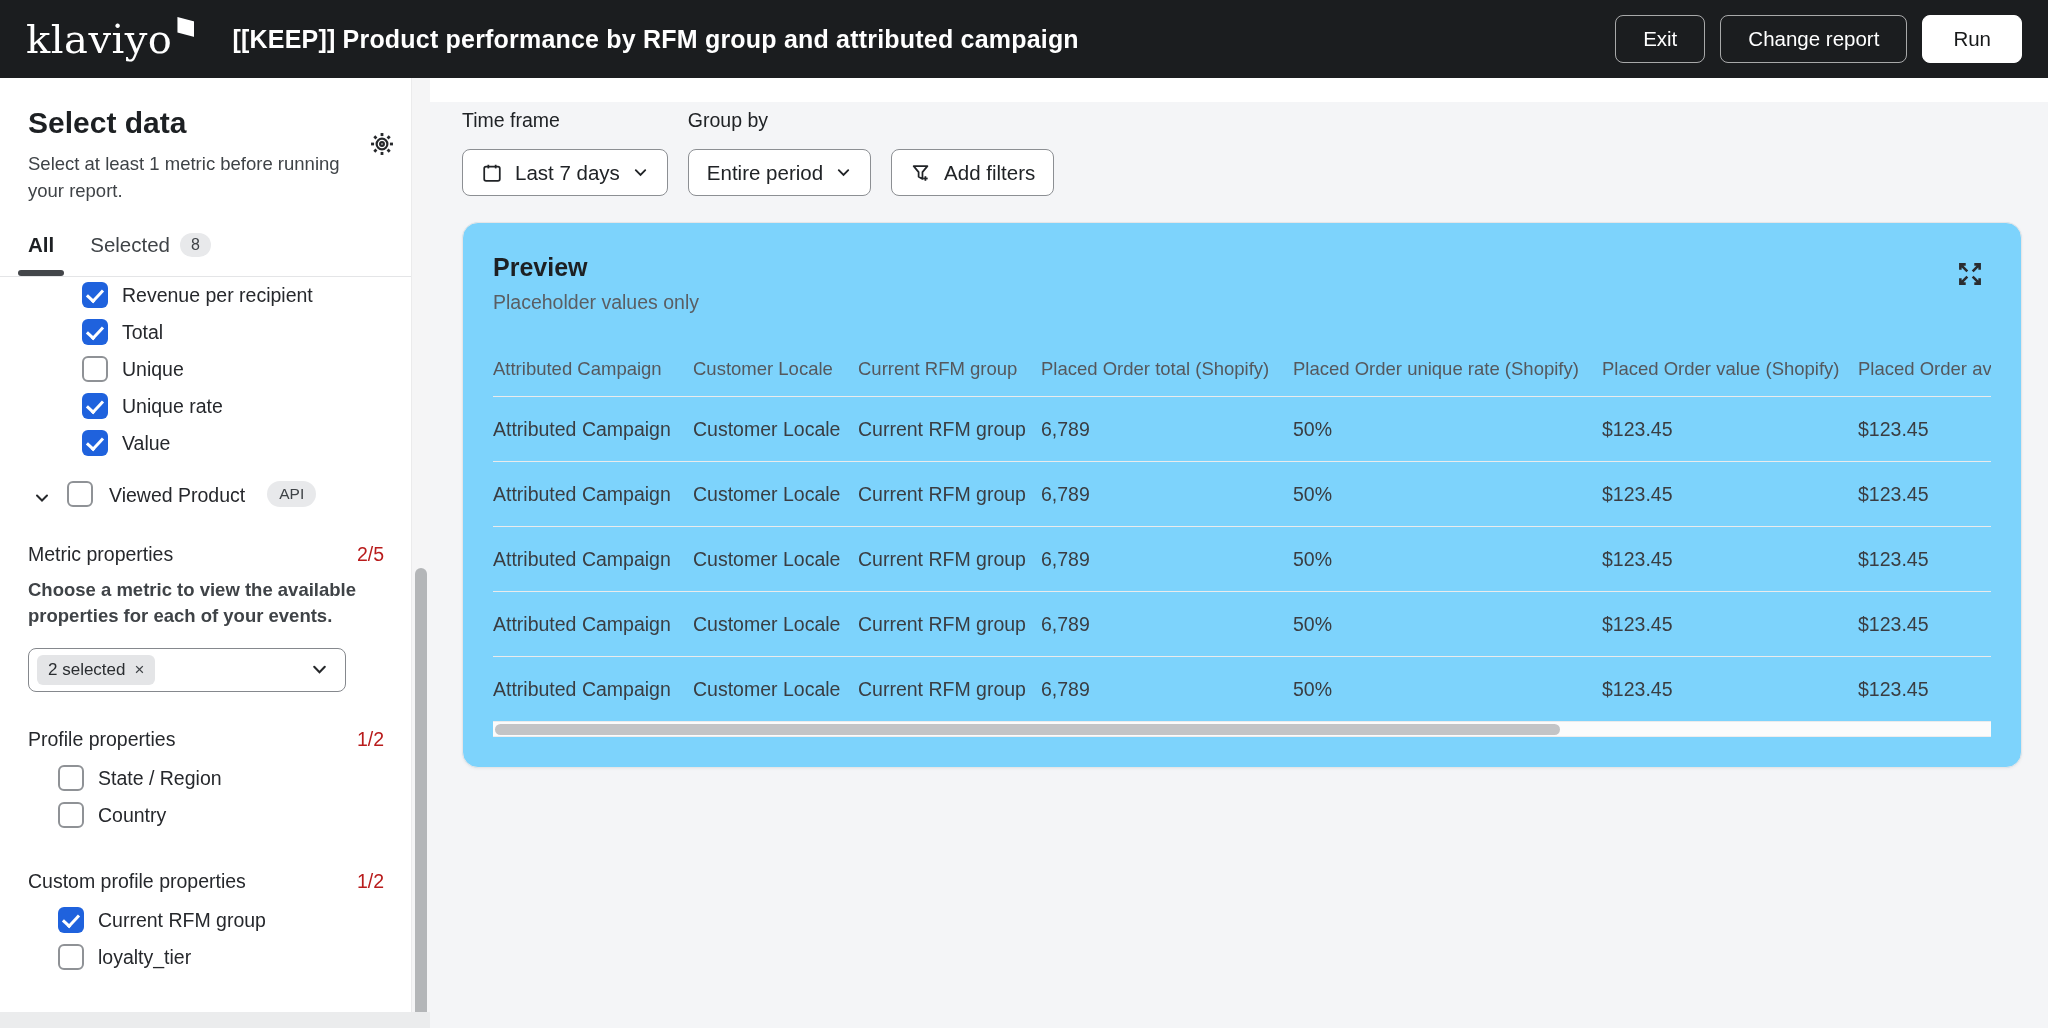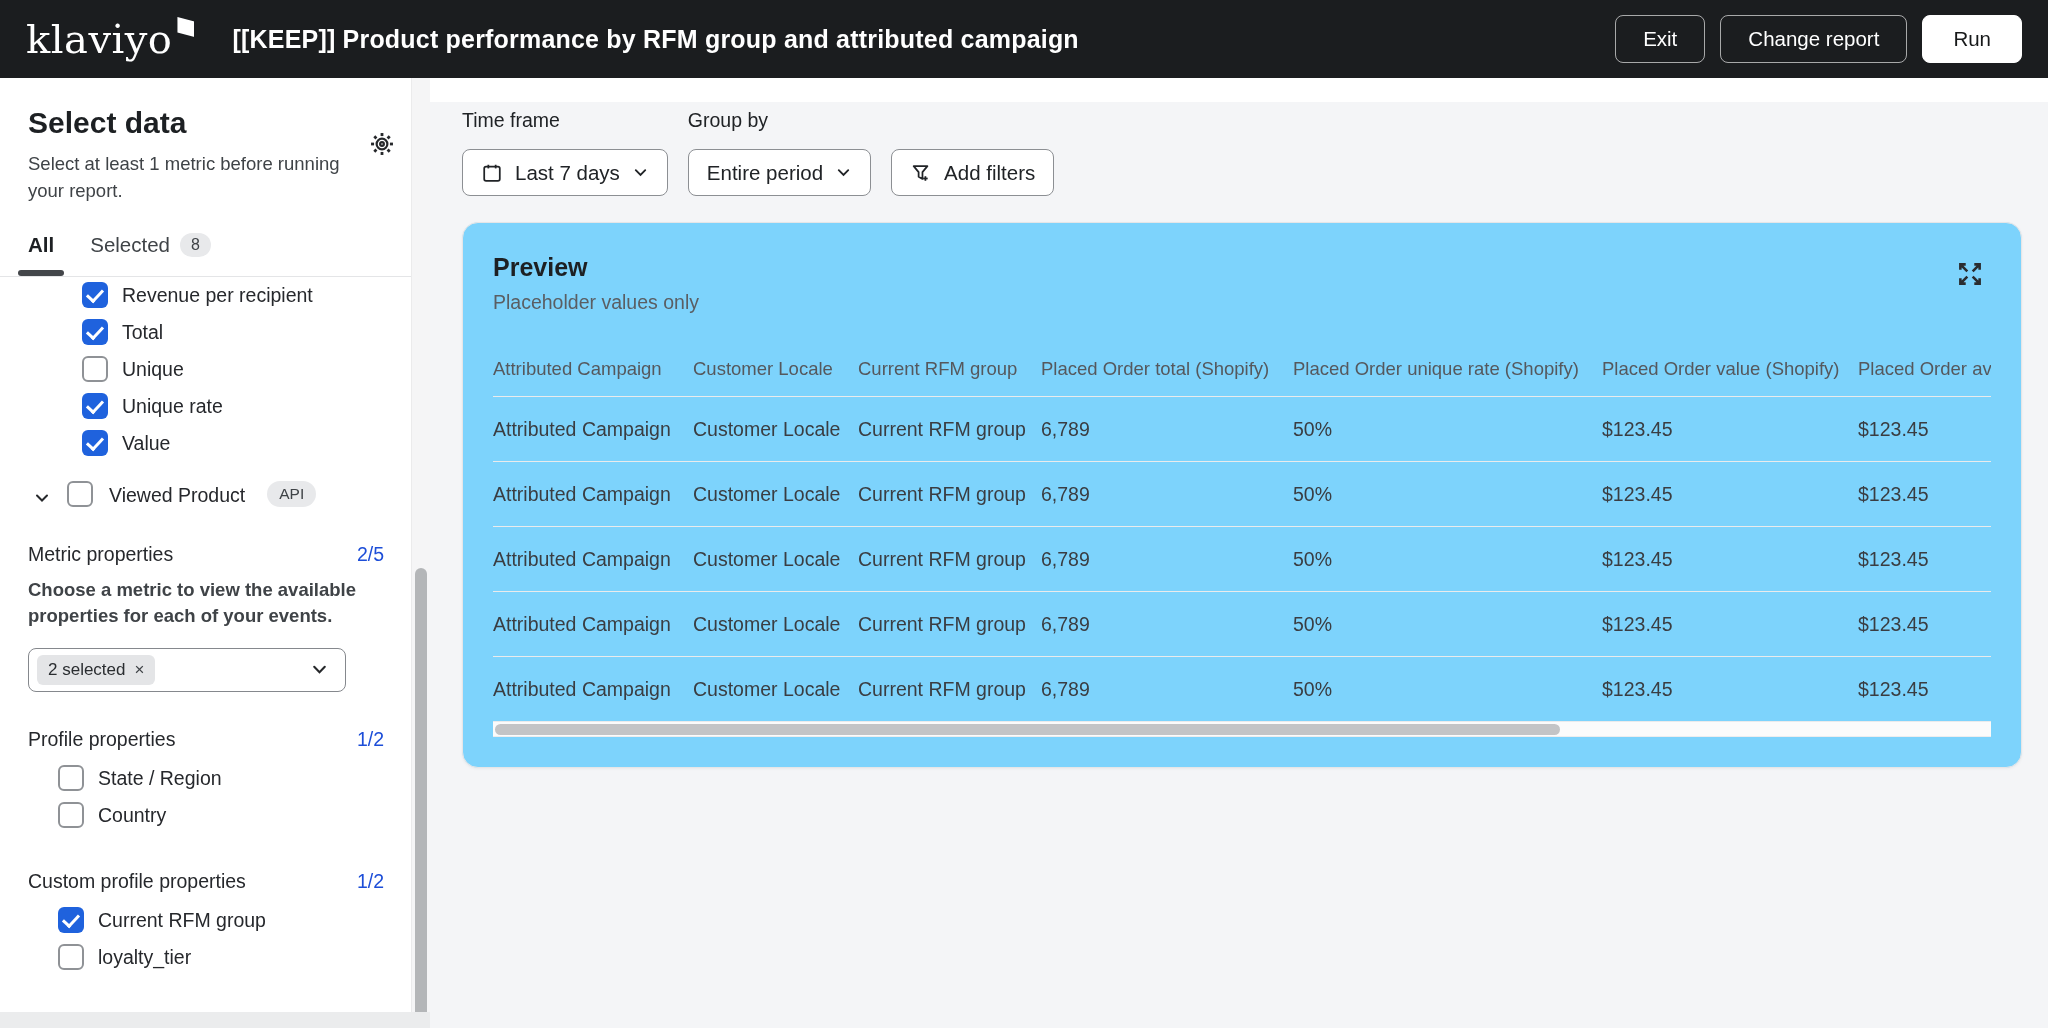--- a/index.html
+++ b/index.html
@@ -52,21 +52,21 @@
   .cb.on::after { content:""; position:absolute; left:8px; top:3.5px; width:7px; height:13px;
     border-right:3px solid #fff; border-bottom:3px solid #fff; transform:rotate(43deg); }
   .cb.off { border:2px solid #8f9296; background:#fff; }
   .cb-label { font-size:19.5px; color:#26282c; white-space:nowrap; }
 
   .collapsed-row { display:flex; align-items:flex-end; gap:16px; margin-top:19px; padding-left:5px; }
   .api-badge { background:#e8e9eb; border-radius:14px; padding:4px 12px; font-size:15.5px; color:#3f4347; margin-left:6px; }
 
   .section-head { display:flex; justify-content:space-between; align-items:center; margin-top:36px; font-size:19.5px; }
   .section-label { color:#26282c; }
-  .section-count { color:#1d4ed8; }
+  .section-count { color:#b91c1c; }
   .section-desc { font-size:18.5px; color:#3f4347; line-height:1.42; margin-top:11px; width:330px;font-weight:bold; }
 
   .multi-select { margin-top:15px; width:318px; height:44px; border:1.5px solid #85888d; border-radius:8px;
     background:#fff; display:flex; align-items:center; padding:0 16px 0 8px; cursor:pointer; }
   .chip { background:#e4e5e7; border-radius:6px; padding:5px 11px; font-size:17px; color:#2a2d30;
     display:flex; align-items:center; gap:9px; }
   .chip-x { font-size:17px; color:#3f4347; cursor:pointer; line-height:1; }
   .ms-chevron { margin-left:auto; }
 
   .v-track { position:absolute; top:0; right:0; bottom:16px; width:19px; background:#f5f5f6; border-left:1px solid #ebebec; }

